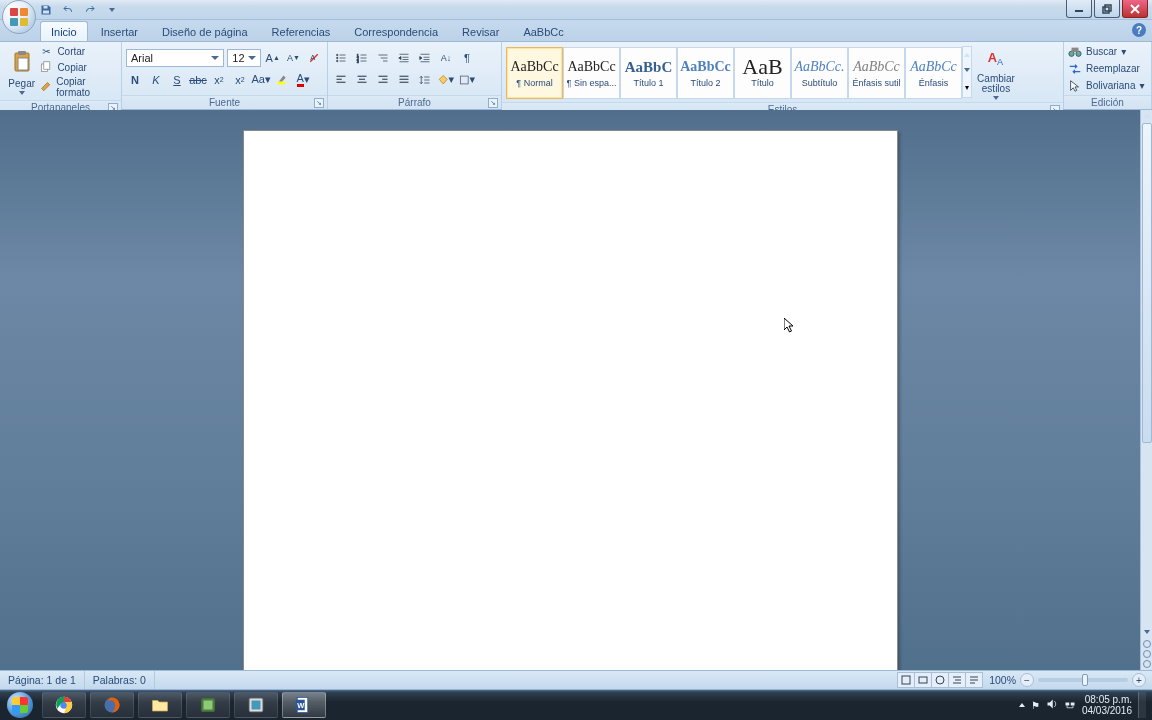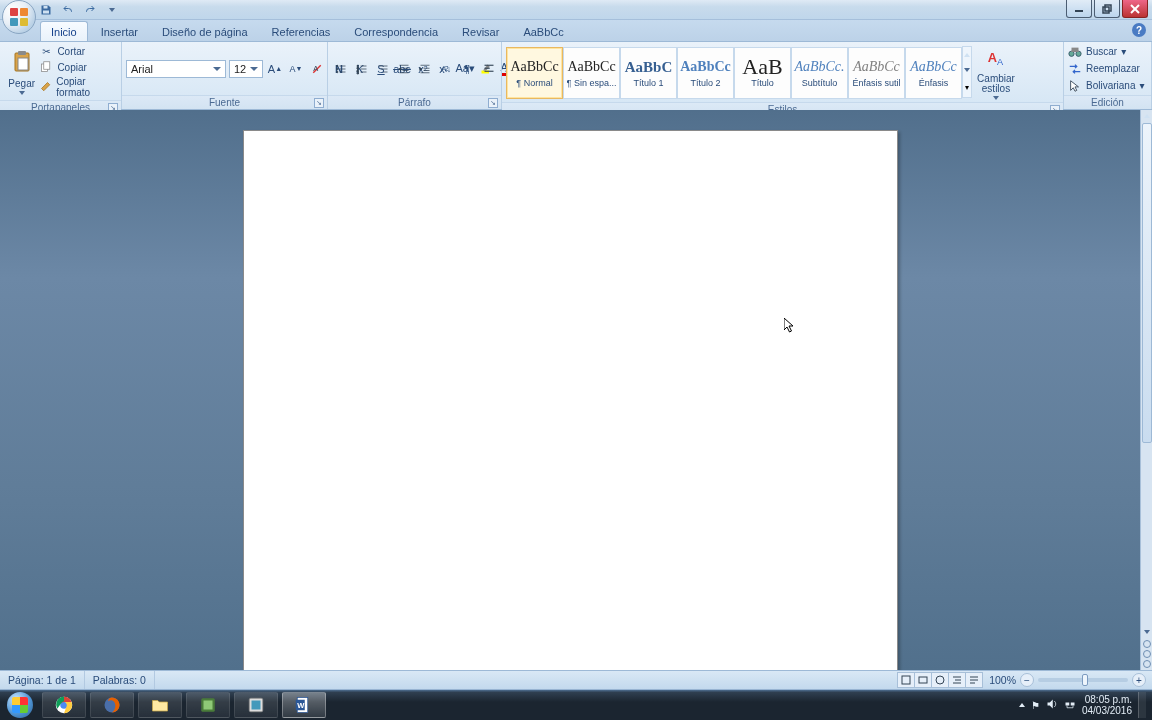--- a/index.html
+++ b/index.html
@@ -57,21 +57,21 @@
   .group { border-right:1px solid #b9cfe5; height:100%; display:flex; flex-direction:column; position:relative; }
   .group-body { flex:1; padding:2px 4px; display:flex; align-items:center; }
   .group-label { height:14px; font-size:10px; color:#4b6a92; text-align:center; background:linear-gradient(#dce9f6,#d3e3f2); border-top:1px solid #c6d9ec; line-height:14px; position:relative; }
   .group-label .launcher { position:absolute; right:3px; top:2px; width:10px; height:10px; border:1px solid #8fadd0; background:#eaf2fa; font-size:7px; line-height:8px; color:#4b6a92; }
   .bigbtn { width:34px; display:flex; flex-direction:column; align-items:center; justify-content:center; gap:2px; color:#2a4c7a; font-size:10px; margin:0 2px; }
   .bigbtn .ic { width:28px; height:28px; display:flex; align-items:center; justify-content:center; }
   .smallrow { display:flex; flex-direction:column; gap:2px; }
   .smline { display:flex; align-items:center; gap:4px; color:#2a4c7a; font-size:10px; }
   .smline .ic { width:14px; height:14px; display:flex; align-items:center; justify-content:center; }
   
-  .fontstack { display:flex; flex-direction:row; gap:4px; }
+  .fontstack { display:flex; flex-direction:column; gap:4px; }
   .frow { display:flex; gap:3px; align-items:center; }
   .combo { height:18px; background:#fff; border:1px solid #9db9d6; display:flex; align-items:center; padding:0 4px; font-size:11px; color:#222; }
   .combo .arrow { margin-left:auto; border-left:4px solid transparent; border-right:4px solid transparent; border-top:4px solid #4b6a92; }
   .ibtn { width:18px; height:18px; border:1px solid transparent; display:flex; align-items:center; justify-content:center; color:#2a4c7a; }
   .ibtn svg{width:12px;height:12px;}
   
   .gallery { display:flex; gap:0; height:52px; margin-top:2px; }
   .style-item { width:57px; height:52px; border:1px solid #c6d9ec; background:#fdfdfd; display:flex; flex-direction:column; align-items:center; justify-content:center; }
   .style-item.selected { border:1px solid #e9b860; background:#fff8e0; box-shadow:inset 0 0 0 1px #ffe5a0; }
   .style-item .prev { font-family: Georgia, serif; font-size:14px; color:#222; line-height:18px; }

